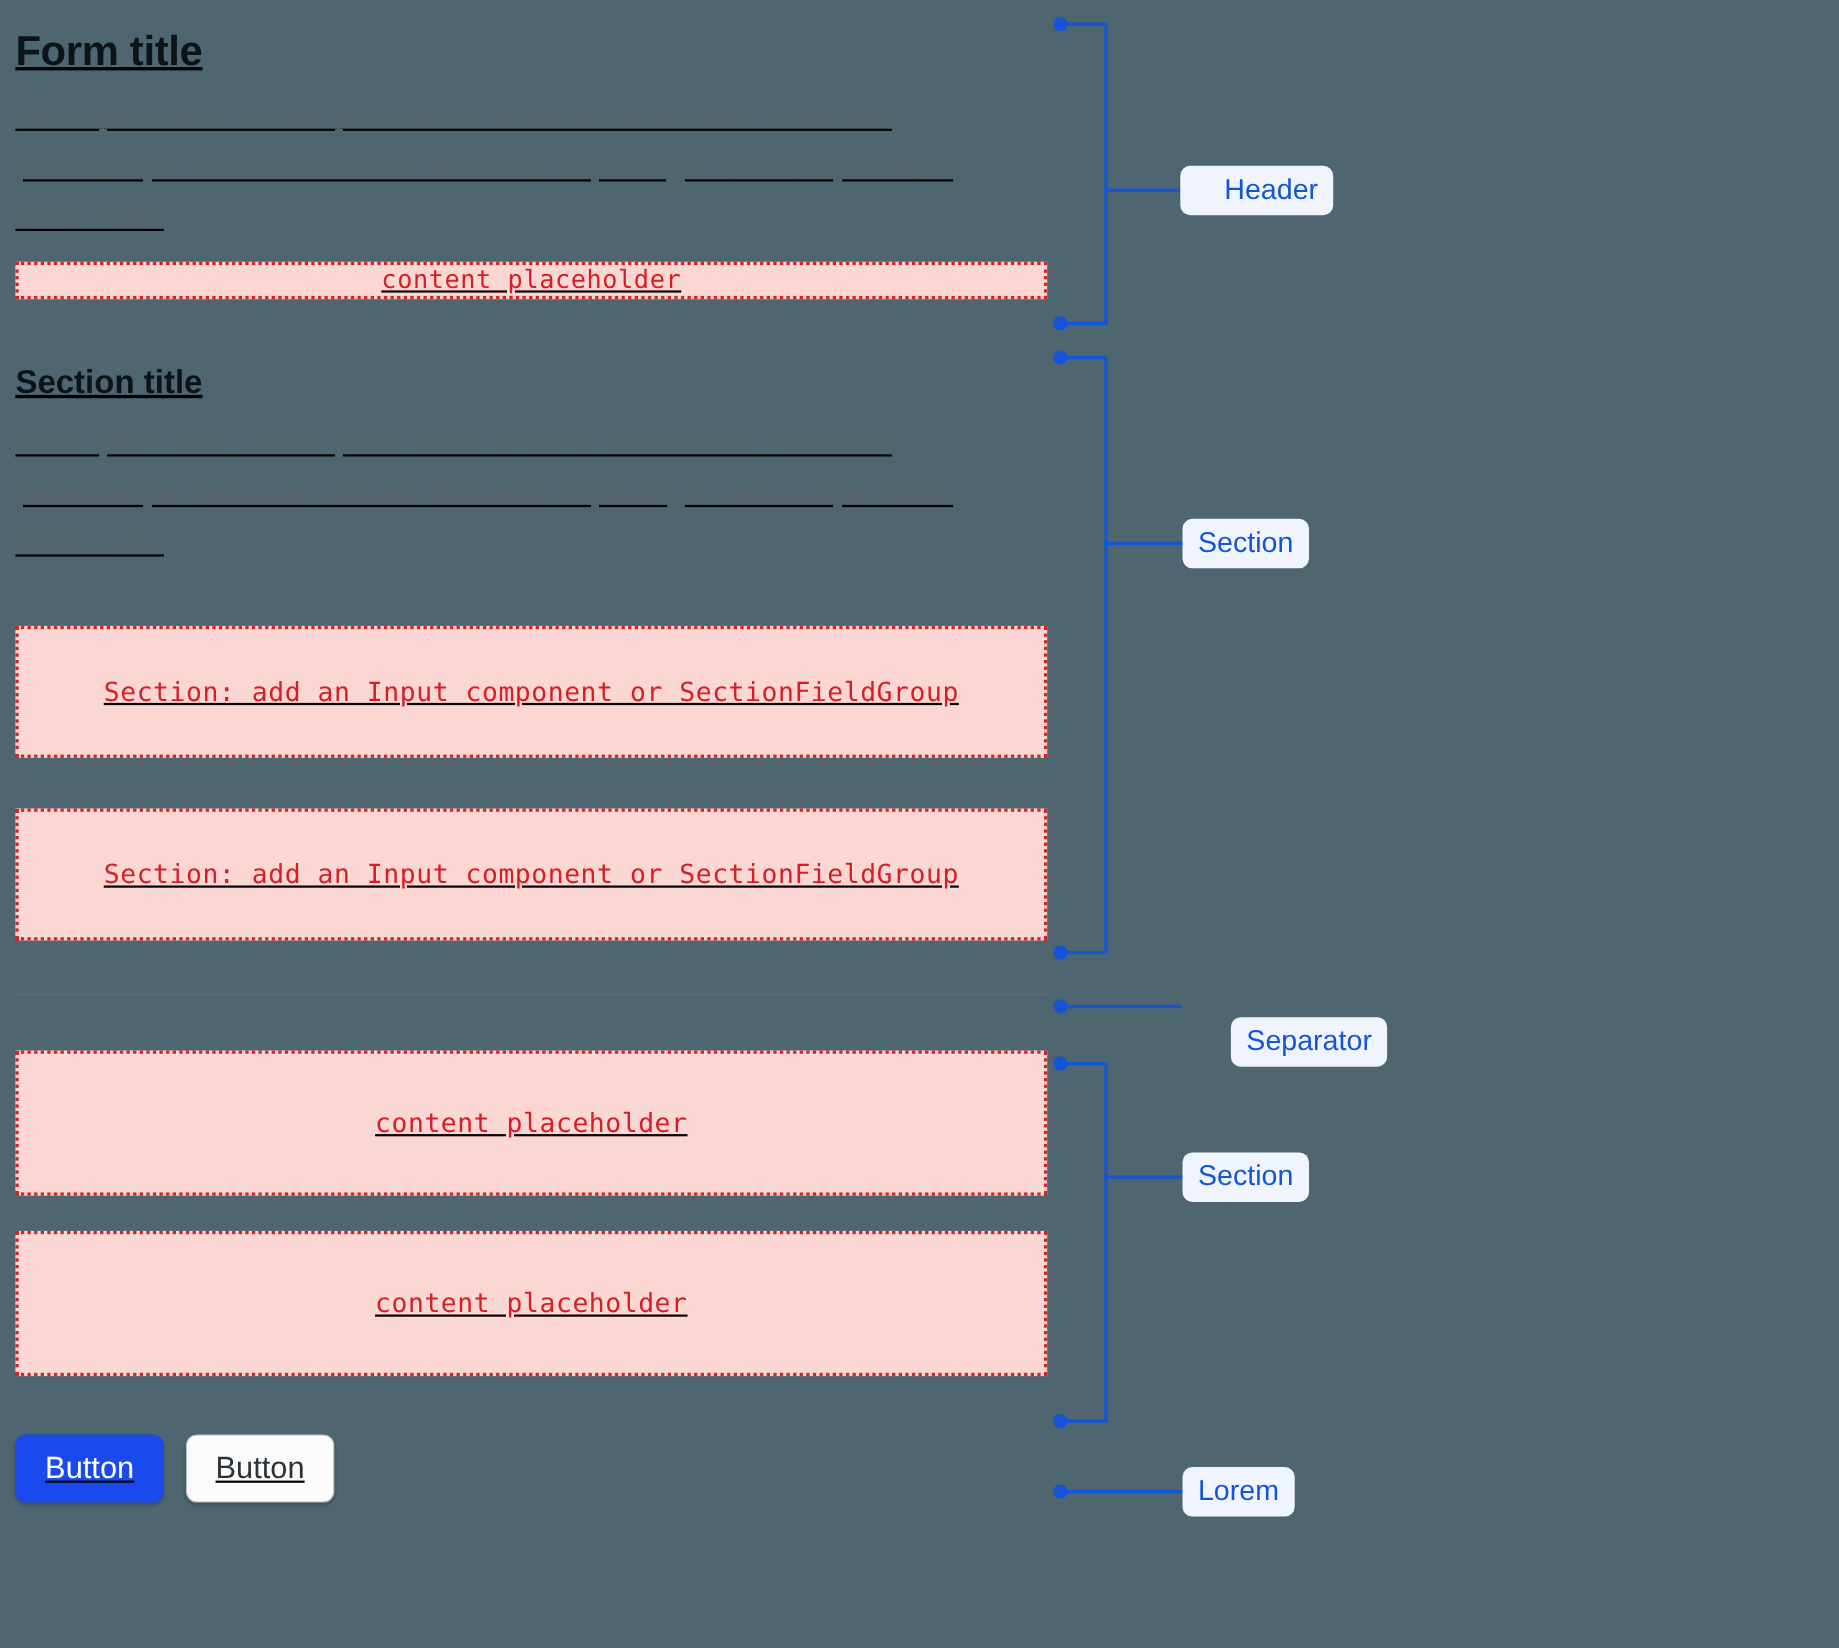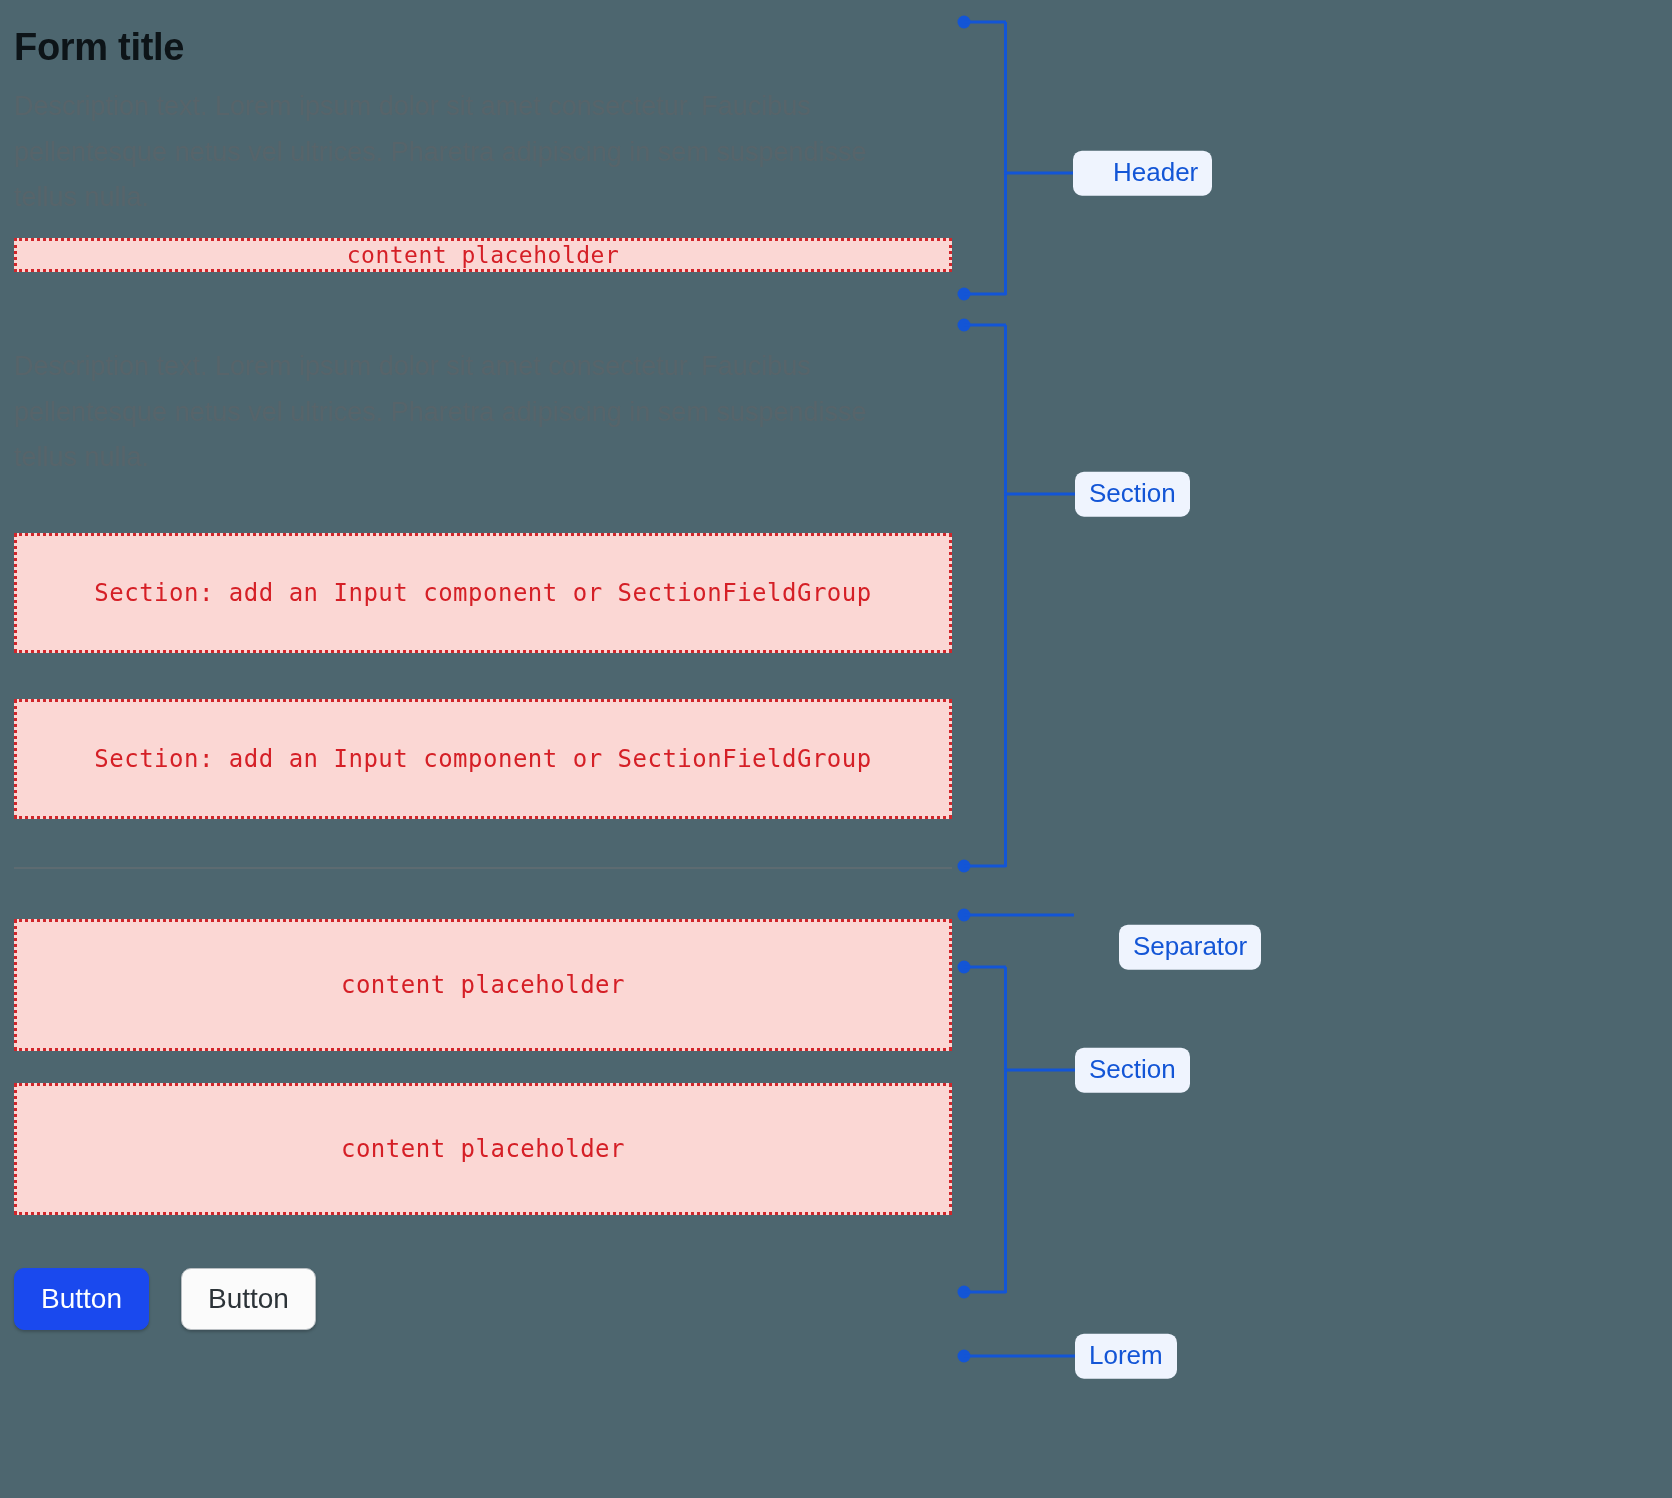--- a/index.html
+++ b/index.html
@@ -20,20 +20,21 @@
     width: 1672px;
     height: 1498px;
   }
 
   
   .form-col {
     position: absolute;
     left: 14px;
     top: 0;
     width: 938px;
+    text-decoration: underline;
   }
 
   .form-title {
     font-size: 38px;
     font-weight: 700;
     color: #0d1418;
     letter-spacing: -0.3px;
     margin: 0;
     padding-top: 24px;
     line-height: 1.22;
@@ -79,21 +80,21 @@
   .separator {
     height: 0;
     border-top: 2px solid #5d6b71;
     width: 100%;
   }
 
   
   .footer-row {
     display: flex;
     align-items: flex-end;
-    gap: 32px;
+    gap: 20px;
   }
   .btn {
     box-sizing: border-box;
     font-family: "Liberation Sans", sans-serif;
     font-size: 28px;
     border-radius: 10px;
     padding: 16px 26px;
     cursor: pointer;
     line-height: 1;
     box-shadow: 0 2px 3px rgba(0,0,0,0.22);
@@ -156,20 +157,21 @@
 
   <div class="form-col">
 
     <div>
       <h1 class="form-title">Form title</h1>
       <p class="desc">Description text. Lorem ipsum dolor sit amet consectetur. Faucibus pellentesque netus vel ultrices. Pharetra adipiscing in sem suspendisse tellus nulla.</p>
       <div class="ph ph-thin" style="margin-top:18px;">content placeholder</div>
     </div>
 
     <div style="margin-top:58px;">
+      <h2 class="section-title">Section title</h2>
       <p class="desc">Description text. Lorem ipsum dolor sit amet consectetur. Faucibus pellentesque netus vel ultrices. Pharetra adipiscing in sem suspendisse tellus nulla.</p>
       <div class="ph ph-tall" style="margin-top:52px;">Section: add an Input component or SectionFieldGroup</div>
       <div class="ph ph-tall" style="margin-top:46px;">Section: add an Input component or SectionFieldGroup</div>
     </div>
 
     <div class="separator" style="margin-top:48px;"></div>
 
     <div style="margin-top:50px;">
       <div class="ph ph-medium">content placeholder</div>
       <div class="ph ph-medium" style="margin-top:32px;">content placeholder</div>

